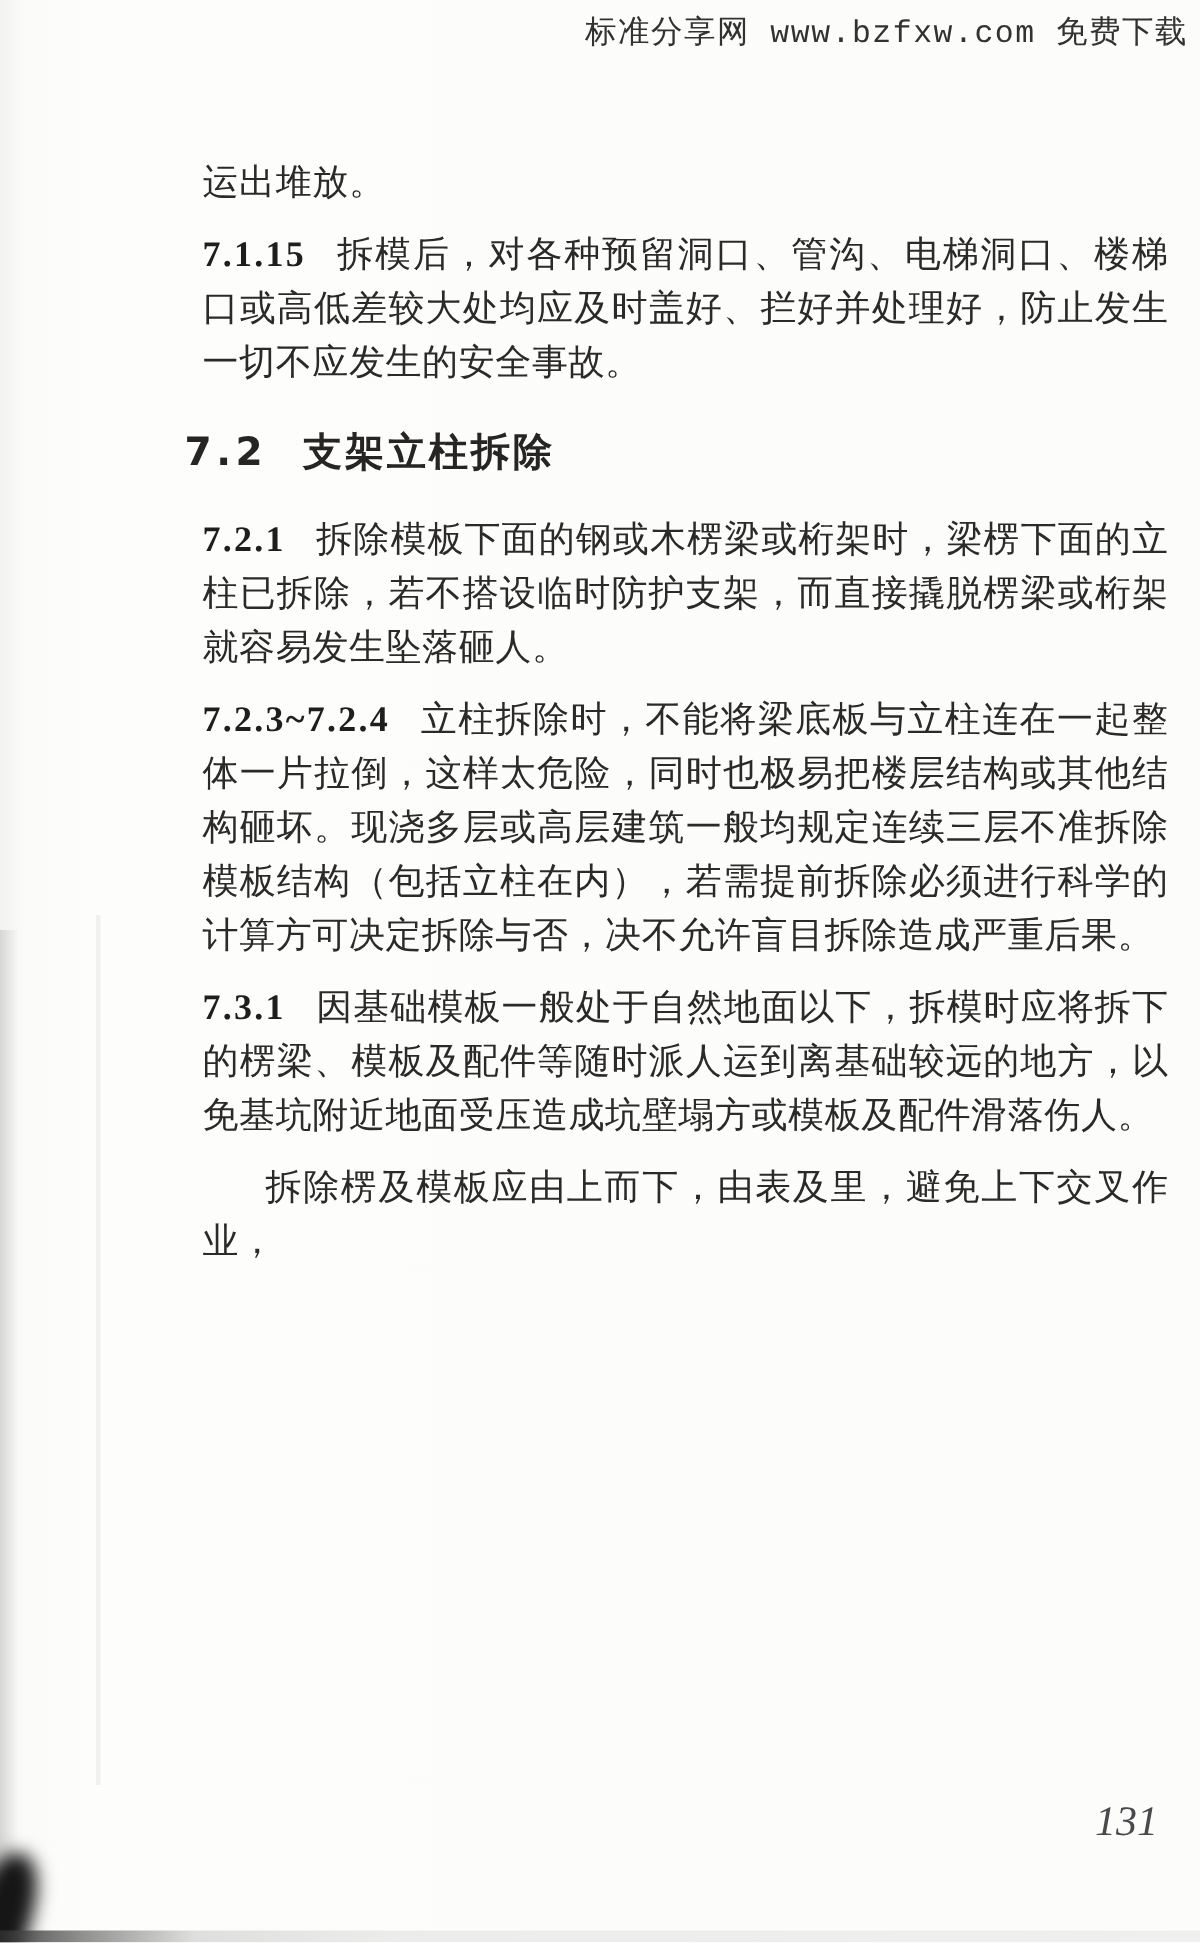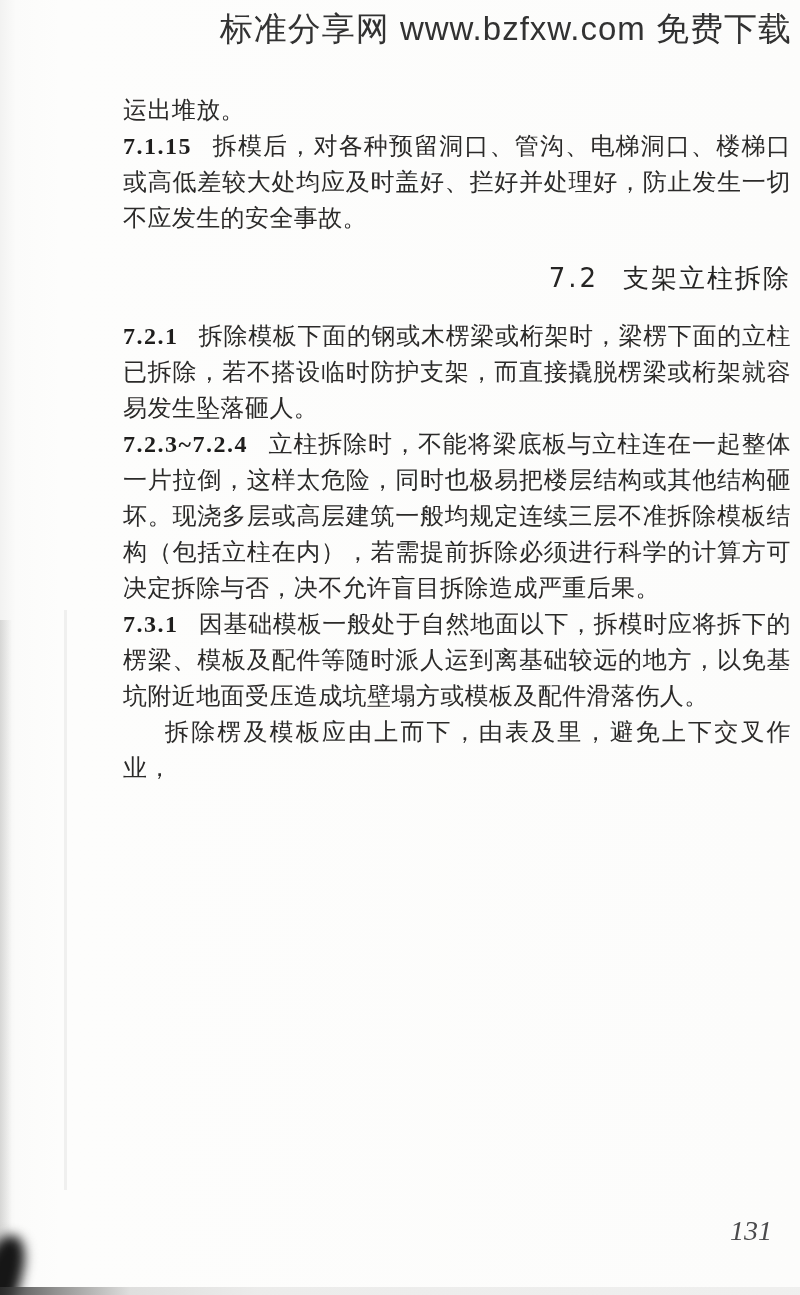--- a/index.html
+++ b/index.html
@@ -13,34 +13,34 @@
     height: 1295px;
     overflow: hidden;
     background: linear-gradient(90deg, #f2f2f1 0px, #fbfbfa 16px, #fdfdfc 60px, #fcfcfb 100%);
     font-family: "Liberation Serif", "DejaVu Serif", serif;
     color: #272625;
   }
   .watermark {
     position: absolute;
     top: 7px;
     right: 8px;
-    font-size: 33px;
+    font-size: 21px;
     letter-spacing: 1px;
     color: #323232;
     white-space: nowrap;
-    font-family: Liberation Sans, sans-serif;
+    font-family: Liberation Mono, monospace;
   }
   .doc {
     position: absolute;
     left: 123px;
     top: 92px;
     width: 668px;
   }
   .para {
-    margin: 0;
+    margin: 12px;
     font-size: 24px;
     line-height: 36px;
     text-align: justify;
     text-justify: inter-character;
     letter-spacing: 0.4px;
     color: #2b2a29;
   }
   .para .clause-num {
     font-weight: bold;
     letter-spacing: 1.5px;
@@ -48,39 +48,38 @@
     color: #1f1e1d;
   }
   .para.indent {
     text-indent: 42px;
     font-family: Liberation Serif, serif;
   }
   .sec-heading {
     margin: 26px 0 24px 0;
     font-size: 26px;
     line-height: 32px;
-    text-align: right;
-    font-weight: 400;
+    text-align: left;
+    font-weight: 700;
     color: #262524;
     font-family: "DejaVu Sans", "Liberation Sans", sans-serif;
     letter-spacing: 2px;
   }
   .sec-heading .sec-num {
     margin-right: 24px;
     letter-spacing: 3px;
   }
   .page-number {
     position: absolute;
     top: 1199px;
     right: 28px;
     font-size: 28px;
     font-style: italic;
     color: #4a4a4c;
     font-family: "Liberation Serif", "DejaVu Serif", serif;
-    margin-top: 16px;
   }
   
   .spine-line {
     position: absolute;
     left: 64px;
     top: 610px;
     width: 3px;
     height: 580px;
     background: rgba(175, 175, 175, 0.16);
   }

